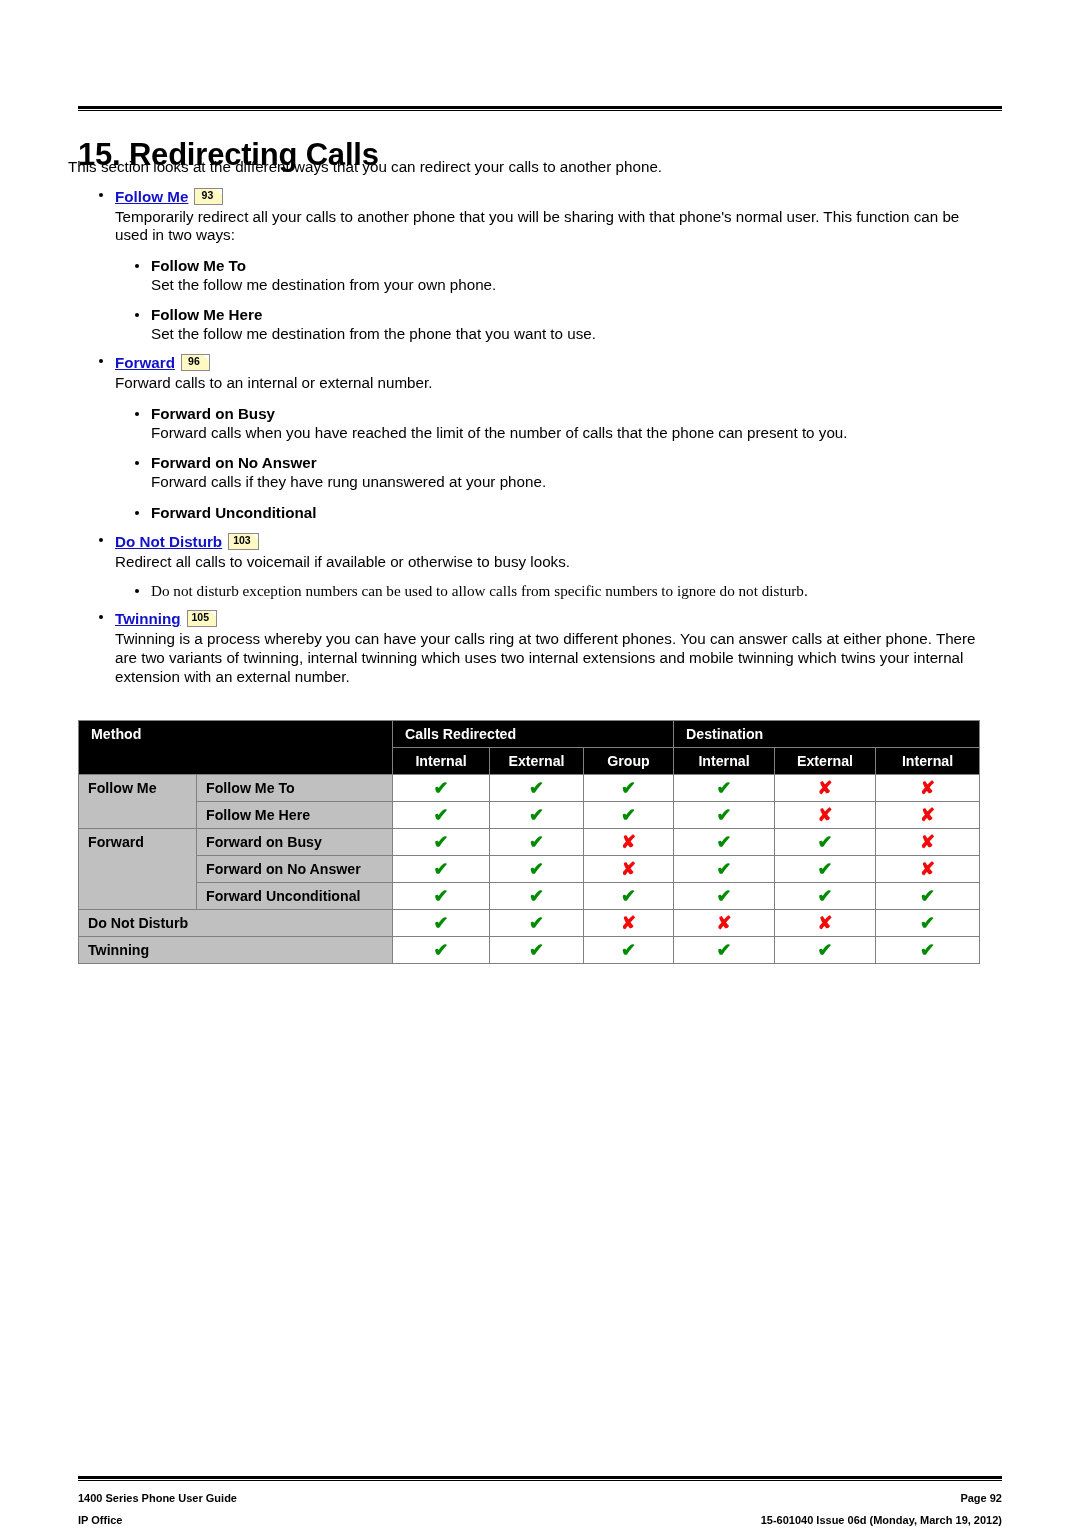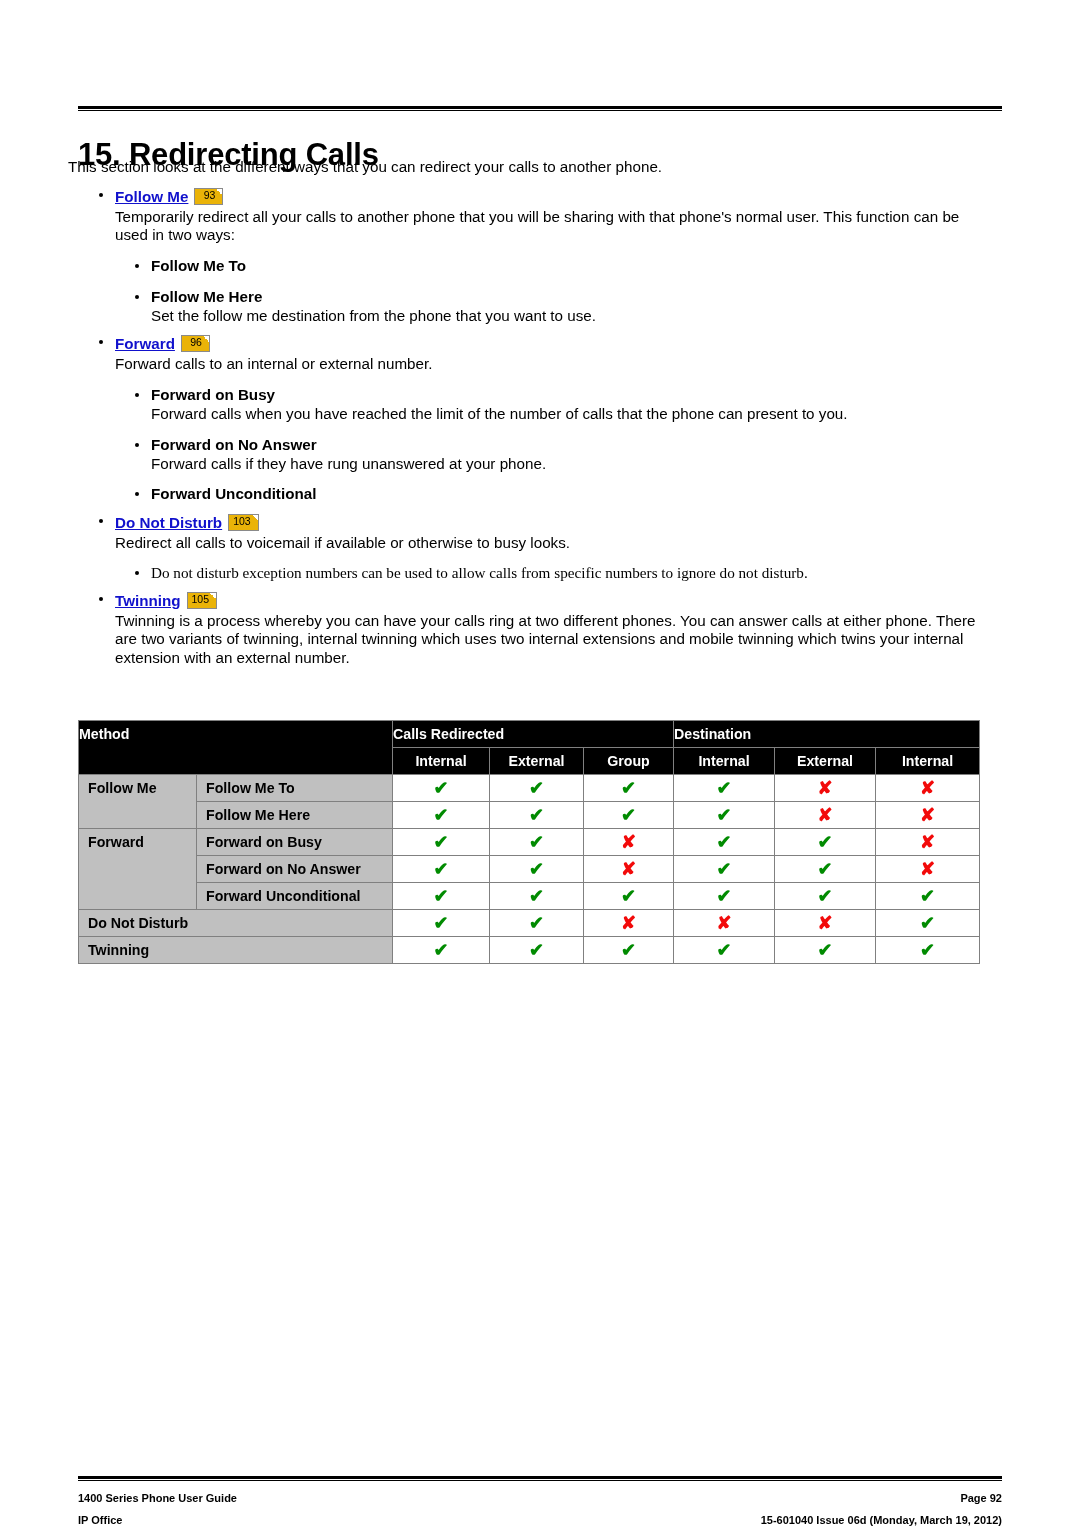--- a/index.html
+++ b/index.html
@@ -98,26 +98,26 @@
   .pageref {
     display: inline-block;
     position: relative;
     margin-left: 6px;
     margin-top: 1px;
     min-width: 16px;
     height: 15px;
     padding: 0 7px 0 4px;
     border: 1px solid #8a8a8a;
     border-right: none;
-    background: #eab308;
+    background: #fef9c3;
     font-size: 10.5px;
     line-height: 13px;
-    font-weight: normal;
+    font-weight: bold;
     color: #000;
-    text-align: right;
+    text-align: center;
     box-sizing: content-box;
   }
   .pageref::after {
     content: "";
     position: absolute;
     right: -1px;
     top: -1px;
     width: 7px;
     height: 7px;
     background:
@@ -187,21 +187,21 @@
     border: 1px solid #808080;
     padding: 0;
     box-sizing: border-box;
   }
   .matrix thead th {
     background: #000000;
     color: #ffffff;
     font-weight: bold;
     font-size: 14.2px;
     text-align: left;
-    padding: 5px 0;
+    padding: 5px 12px;
     vertical-align: top;
     border-color: #808080;
   }
   .matrix thead th.sub {
     text-align: center;
     padding: 5px 4px;
     vertical-align: middle;
   }
   .matrix td.rowlabel {
     background: #c0c0c0;
@@ -269,20 +269,21 @@
       <span class="dot"></span>
       <div class="l1-head">
         <a class="xref" href="#">Follow Me</a>
         <span class="pageref">93</span>
       </div>
       <p class="l1-body">Temporarily redirect all your calls to another phone that you will be sharing with that phone's normal user. This function can be used in two ways:</p>
 
       <div class="l2">
         <span class="dot"></span>
         <div class="l2-title">Follow Me To</div>
+        <div class="l2-body">Set the follow me destination from your own phone.</div>
       </div>
 
       <div class="l2 gap-after">
         <span class="dot"></span>
         <div class="l2-title">Follow Me Here</div>
         <div class="l2-body">Set the follow me destination from the phone that you want to use.</div>
       </div>
     </div>
 
     <div class="l1">

